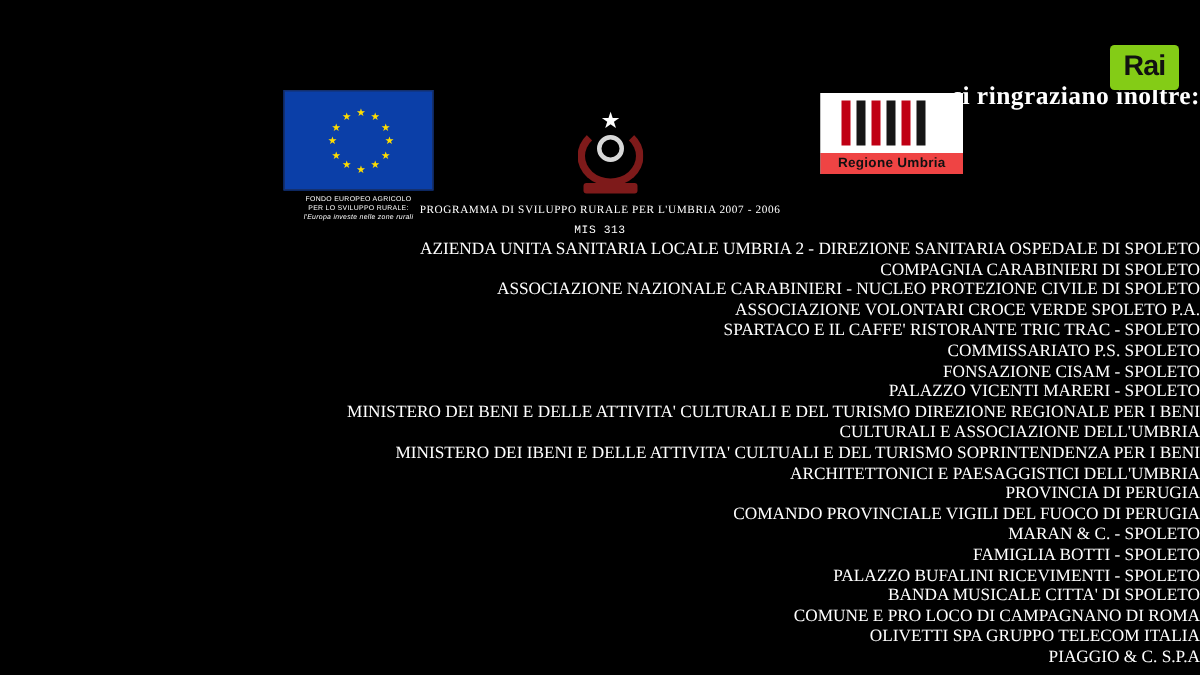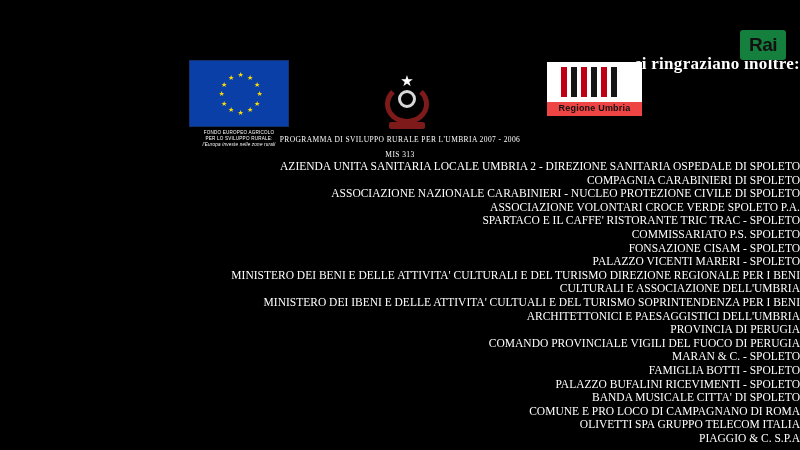--- a/index.html
+++ b/index.html
@@ -167,21 +167,21 @@
     letter-spacing: 0.2px;
   }
 
   
   .rai-logo {
     position: absolute;
     right: 14px;
     top: 30px;
     width: 46px;
     height: 30px;
-    background: #15803d;
+    background: #84cc16;
     border-radius: 3px;
     color: #111111;
     font-family: "Liberation Sans", sans-serif;
     font-weight: bold;
     font-size: 19px;
     line-height: 30px;
     text-align: center;
     letter-spacing: -0.5px;
   }
 
@@ -192,20 +192,21 @@
     left: 0;
     width: 800px;
     text-align: center;
     font-family: "Liberation Serif", serif;
     font-size: 7.5px;
     letter-spacing: 0.4px;
     color: #ffffff;
   }
   .program .line2 {
     margin-top: 6px;
+    font-family: Liberation Mono, monospace;
   }
 
   
   .credit-list {
     position: absolute;
     top: 160px;
     left: 0;
     width: 800px;
     text-align: right;
   }

